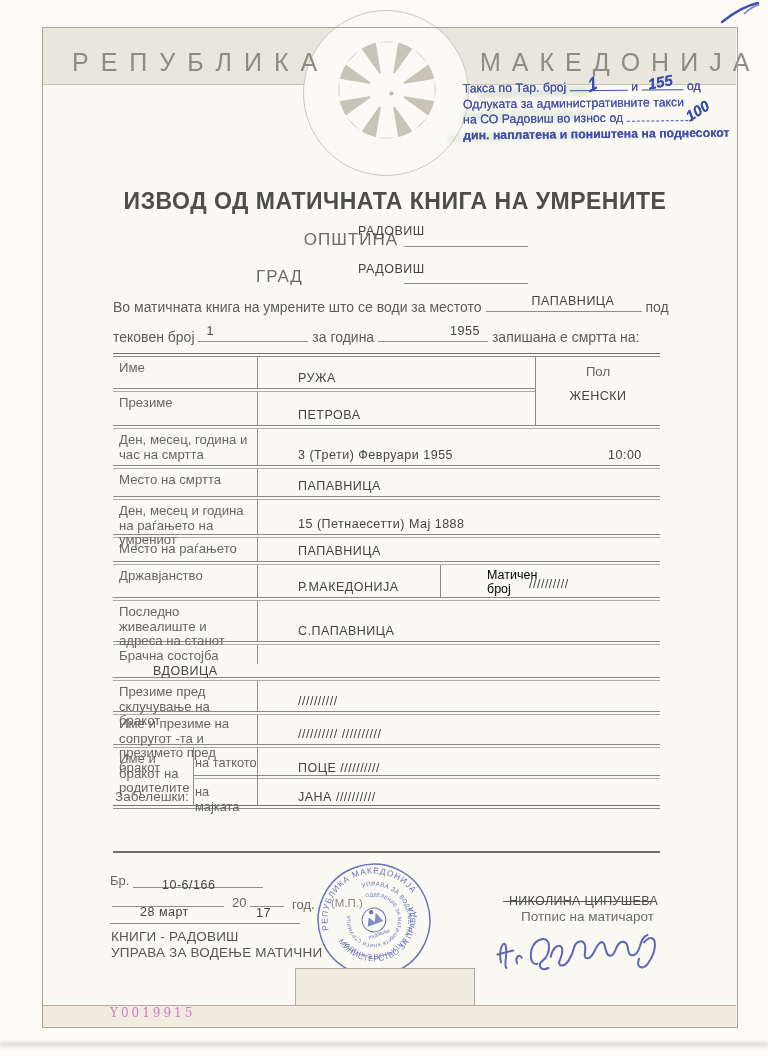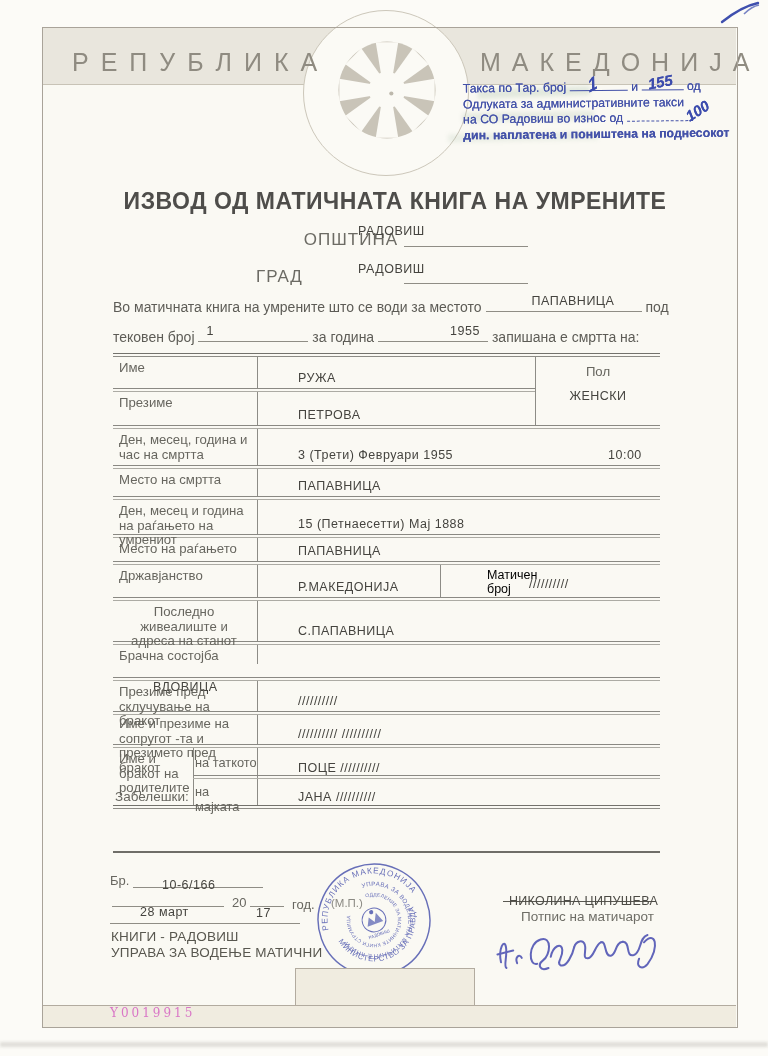--- a/index.html
+++ b/index.html
@@ -23,21 +23,21 @@
   .stamp .row{white-space:nowrap;}
   .sblank{display:inline-block;border-bottom:1px solid #4452a9;position:relative;height:10px;vertical-align:baseline;}
   .hand{position:absolute;font-style:italic;color:#3c4cae;font-weight:bold;white-space:nowrap;}
   .h1{left:18px;bottom:-2px;font-size:18px;transform:rotate(-28deg) skewX(-18deg);}
   .h2{left:6px;bottom:0px;font-size:15px;transform:rotate(-10deg);}
   .h3{position:absolute;left:222px;top:24px;font-size:15px;font-style:italic;font-weight:bold;color:#3c4cae;transform:rotate(-32deg);}
   
   .title{position:absolute;left:95px;top:188px;width:600px;text-align:center;font-size:23px;font-weight:bold;color:#4e4d4a;letter-spacing:0.5px;z-index:3;}
   .flabel{position:absolute;font-size:17px;color:#6c6b64;letter-spacing:1px;}
   .fline{position:absolute;border-bottom:1px solid #8f8d85;}
-  .typed{font-size:12.5px;color:#45443f;letter-spacing:0.5px;margin-top:16px;}
+  .typed{font-size:12.5px;color:#45443f;letter-spacing:0.5px;}
   .typedabs{position:absolute;font-size:12.5px;color:#45443f;letter-spacing:0.5px;white-space:nowrap;}
   
   .intro{position:absolute;left:113px;width:560px;font-size:14px;color:#5d5c56;z-index:3;}
   .iblank{display:inline-block;border-bottom:1px solid #8f8d85;position:relative;height:12px;}
   .iblank .typedabs{bottom:3px;}
   
   .tbl{position:absolute;left:113px;top:353px;width:547px;z-index:3;}
   .dsep{height:2px;border-top:1px solid #8a8983;border-bottom:1px solid #acaba4;}
   .dsep.dark{border-top-color:#73726c;border-bottom-color:#8d8c86;}
   .trow{display:flex;position:relative;}
@@ -223,21 +223,21 @@
       <div class="tlabel">Државјанство</div>
       <div class="tvalue" style="padding-right:226px;">
           <span class="typed">Р.МАКЕДОНИЈА</span>
         </div>
       <div class="idcell">
         <div class="ilab">Матичен број</div>
         <span class="typed ival">//////////</span>
       </div>
     </div>
     <div class="dsep"></div>
-    <div class="trow" style="height:40px;text-align:center;">
+    <div class="trow" style="height:40px;">
       <div class="tlabel">Последно живеалиште и адреса на станот</div>
       <div class="tvalue">
           <span class="typed">С.ПАПАВНИЦА</span>
         </div>
     </div>
     <div class="dsep"></div>
     <div class="trow" style="height:32px;flex-direction:column;">
       <div class="tlabel">Брачна состојба</div>
       <div class="tvalue">
           <span class="typed">ВДОВИЦА</span>

